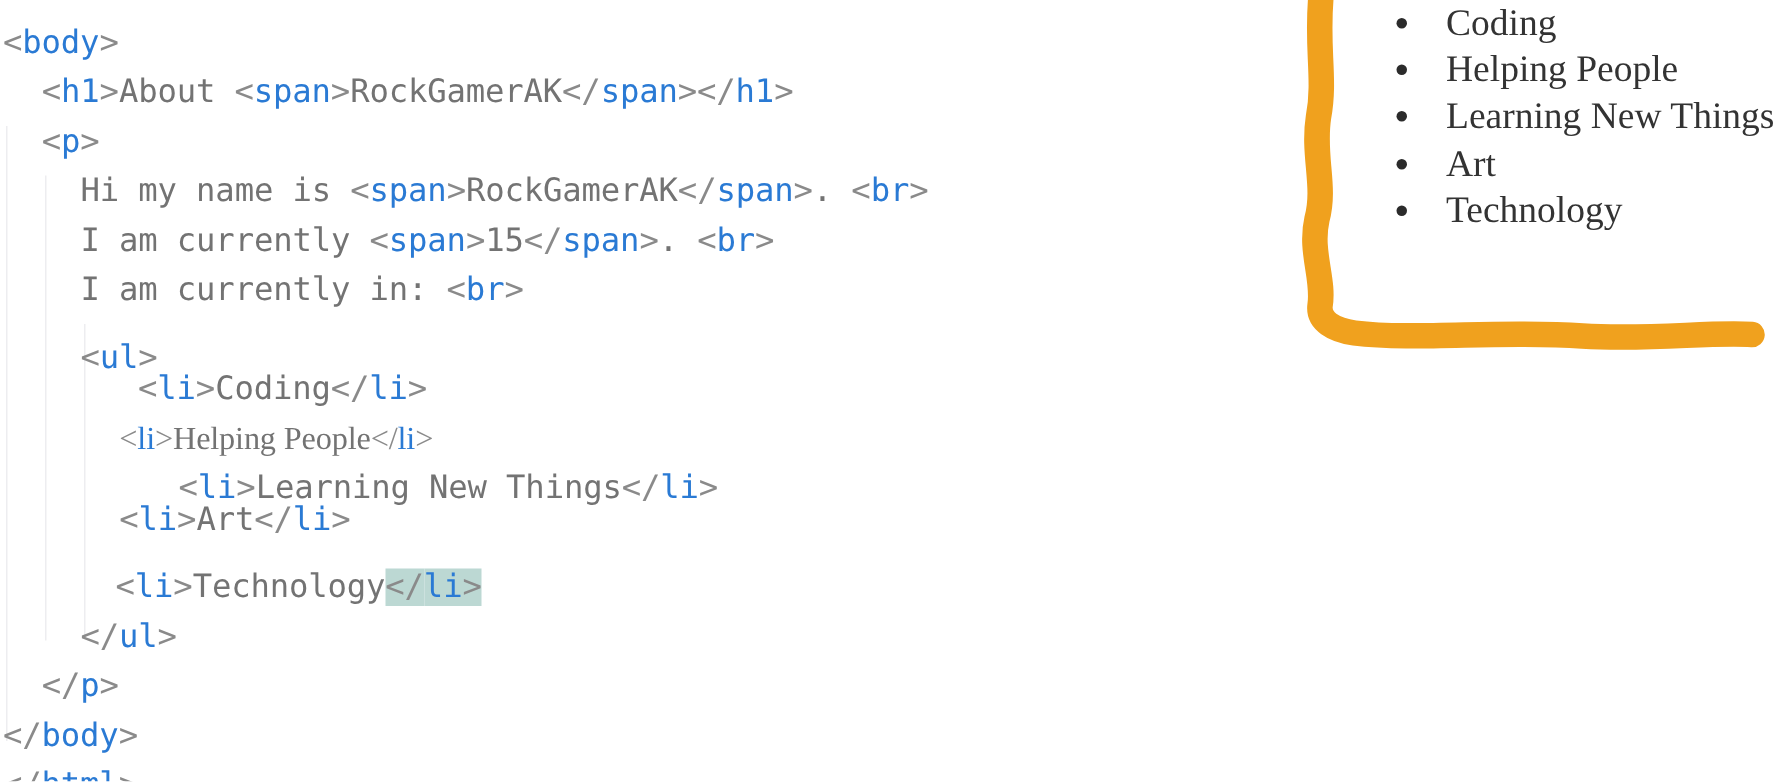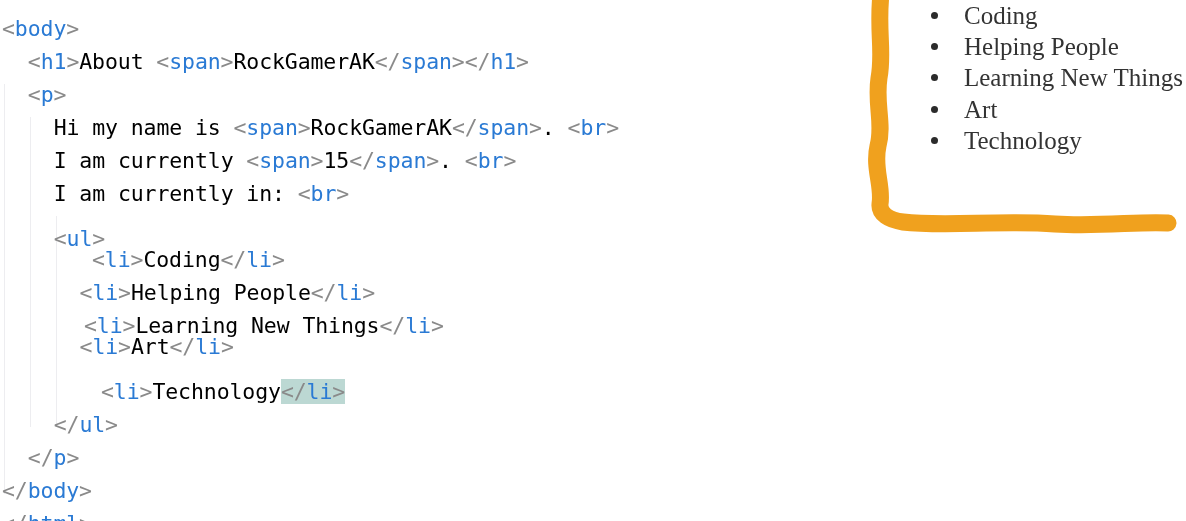--- a/index.html
+++ b/index.html
@@ -42,21 +42,21 @@
 
   
   .indent-guide {
     position: absolute;
     width: 1px;
     background: #ededf0;
   }
 
   .pn  { color: #2a7ad4; }          
   .br2 { color: #8a8a8a; }          
-  .tx  { color: #000000; }          
+  .tx  { color: #737373; }          
   .sel { background: #bcd8d3; }     
 
   
   #render-panel {
     position: absolute;
     left: 860px;
     top: 0;
     width: 326px;
     height: 521px;
   }
@@ -115,24 +115,24 @@
 
     <div id="code-lines">
         <div class="code-line" style="top: -2px; padding-left: 2px;"><span class="br2">&lt;</span><span class="pn">body</span><span class="br2">&gt;</span></div>
         <div class="code-line" style="top: 31px; padding-left: 27.84px;"><span class="br2">&lt;</span><span class="pn">h1</span><span class="br2">&gt;</span><span class="tx">About </span><span class="br2">&lt;</span><span class="pn">span</span><span class="br2">&gt;</span><span class="tx">RockGamerAK</span><span class="br2">&lt;/</span><span class="pn">span</span><span class="br2">&gt;</span><span class="br2">&lt;/</span><span class="pn">h1</span><span class="br2">&gt;</span></div>
         <div class="code-line" style="top: 64px; padding-left: 27.84px;"><span class="br2">&lt;</span><span class="pn">p</span><span class="br2">&gt;</span></div>
         <div class="code-line" style="top: 97px; padding-left: 53.68px;"><span class="tx">Hi my name is </span><span class="br2">&lt;</span><span class="pn">span</span><span class="br2">&gt;</span><span class="tx">RockGamerAK</span><span class="br2">&lt;/</span><span class="pn">span</span><span class="br2">&gt;</span><span class="tx">. </span><span class="br2">&lt;</span><span class="pn">br</span><span class="br2">&gt;</span></div>
         <div class="code-line" style="top: 130px; padding-left: 53.68px;"><span class="tx">I am currently </span><span class="br2">&lt;</span><span class="pn">span</span><span class="br2">&gt;</span><span class="tx">15</span><span class="br2">&lt;/</span><span class="pn">span</span><span class="br2">&gt;</span><span class="tx">. </span><span class="br2">&lt;</span><span class="pn">br</span><span class="br2">&gt;</span></div>
         <div class="code-line" style="top: 163px; padding-left: 53.68px;"><span class="tx">I am currently in: </span><span class="br2">&lt;</span><span class="pn">br</span><span class="br2">&gt;</span></div>
         <div class="code-line" style="top: 208px; padding-left: 53.68px;"><span class="br2">&lt;</span><span class="pn">ul</span><span class="br2">&gt;</span></div>
         <div class="code-line" style="top: 229px; padding-left: 92px;"><span class="br2">&lt;</span><span class="pn">li</span><span class="br2">&gt;</span><span class="tx">Coding</span><span class="br2">&lt;/</span><span class="pn">li</span><span class="br2">&gt;</span></div>
-        <div class="code-line" style="top: 262px; padding-left: 79.52px;"><span class="br2">&lt;</span><span class="pn">li</span><span class="br2">&gt;</span><span class="tx">Helping People</span><span class="br2">&lt;/</span><span class="pn">li</span><span class="br2">&gt;</span></div>
-        <div class="code-line" style="top: 295px; padding-left: 84px;"><span class="br2">&lt;</span><span class="pn">li</span><span class="br2">&gt;</span><span class="tx">Learning New Things</span><span class="br2">&lt;/</span><span class="pn">li</span><span class="br2">&gt;</span></div>
+        <div class="code-line" style="top: 262px; padding-left: 79.52px; font-family: Liberation Serif, serif;"><span class="br2">&lt;</span><span class="pn">li</span><span class="br2">&gt;</span><span class="tx">Helping People</span><span class="br2">&lt;/</span><span class="pn">li</span><span class="br2">&gt;</span></div>
+        <div class="code-line" style="top: 295px; padding-left: 119px;"><span class="br2">&lt;</span><span class="pn">li</span><span class="br2">&gt;</span><span class="tx">Learning New Things</span><span class="br2">&lt;/</span><span class="pn">li</span><span class="br2">&gt;</span></div>
         <div class="code-line" style="top: 316px; padding-left: 79.52px;"><span class="br2">&lt;</span><span class="pn">li</span><span class="br2">&gt;</span><span class="tx">Art</span><span class="br2">&lt;/</span><span class="pn">li</span><span class="br2">&gt;</span></div>
-        <div class="code-line" style="top: 361px; padding-left: 101px;"><span class="br2">&lt;</span><span class="pn">li</span><span class="br2">&gt;</span><span class="tx">Technology</span><span class="br2 sel">&lt;/</span><span class="pn sel">li</span><span class="br2 sel">&gt;</span></div>
+        <div class="code-line" style="top: 361px; padding-left: 77px;"><span class="br2">&lt;</span><span class="pn">li</span><span class="br2">&gt;</span><span class="tx">Technology</span><span class="br2 sel">&lt;/</span><span class="pn sel">li</span><span class="br2 sel">&gt;</span></div>
         <div class="code-line" style="top: 394px; padding-left: 53.68px;"><span class="br2">&lt;/</span><span class="pn">ul</span><span class="br2">&gt;</span></div>
         <div class="code-line" style="top: 427px; padding-left: 27.84px;"><span class="br2">&lt;/</span><span class="pn">p</span><span class="br2">&gt;</span></div>
         <div class="code-line" style="top: 460px; padding-left: 2px;"><span class="br2">&lt;/</span><span class="pn">body</span><span class="br2">&gt;</span></div>
         <div class="code-line" style="top: 493px; padding-left: 2px;"><span class="br2">&lt;/</span><span class="pn">html</span><span class="br2">&gt;</span></div>
       </div>
   </div>
 
   <div id="render-panel">
     <ul id="bullet-list">
         <li><span class="dot"></span><span>Coding</span></li>

